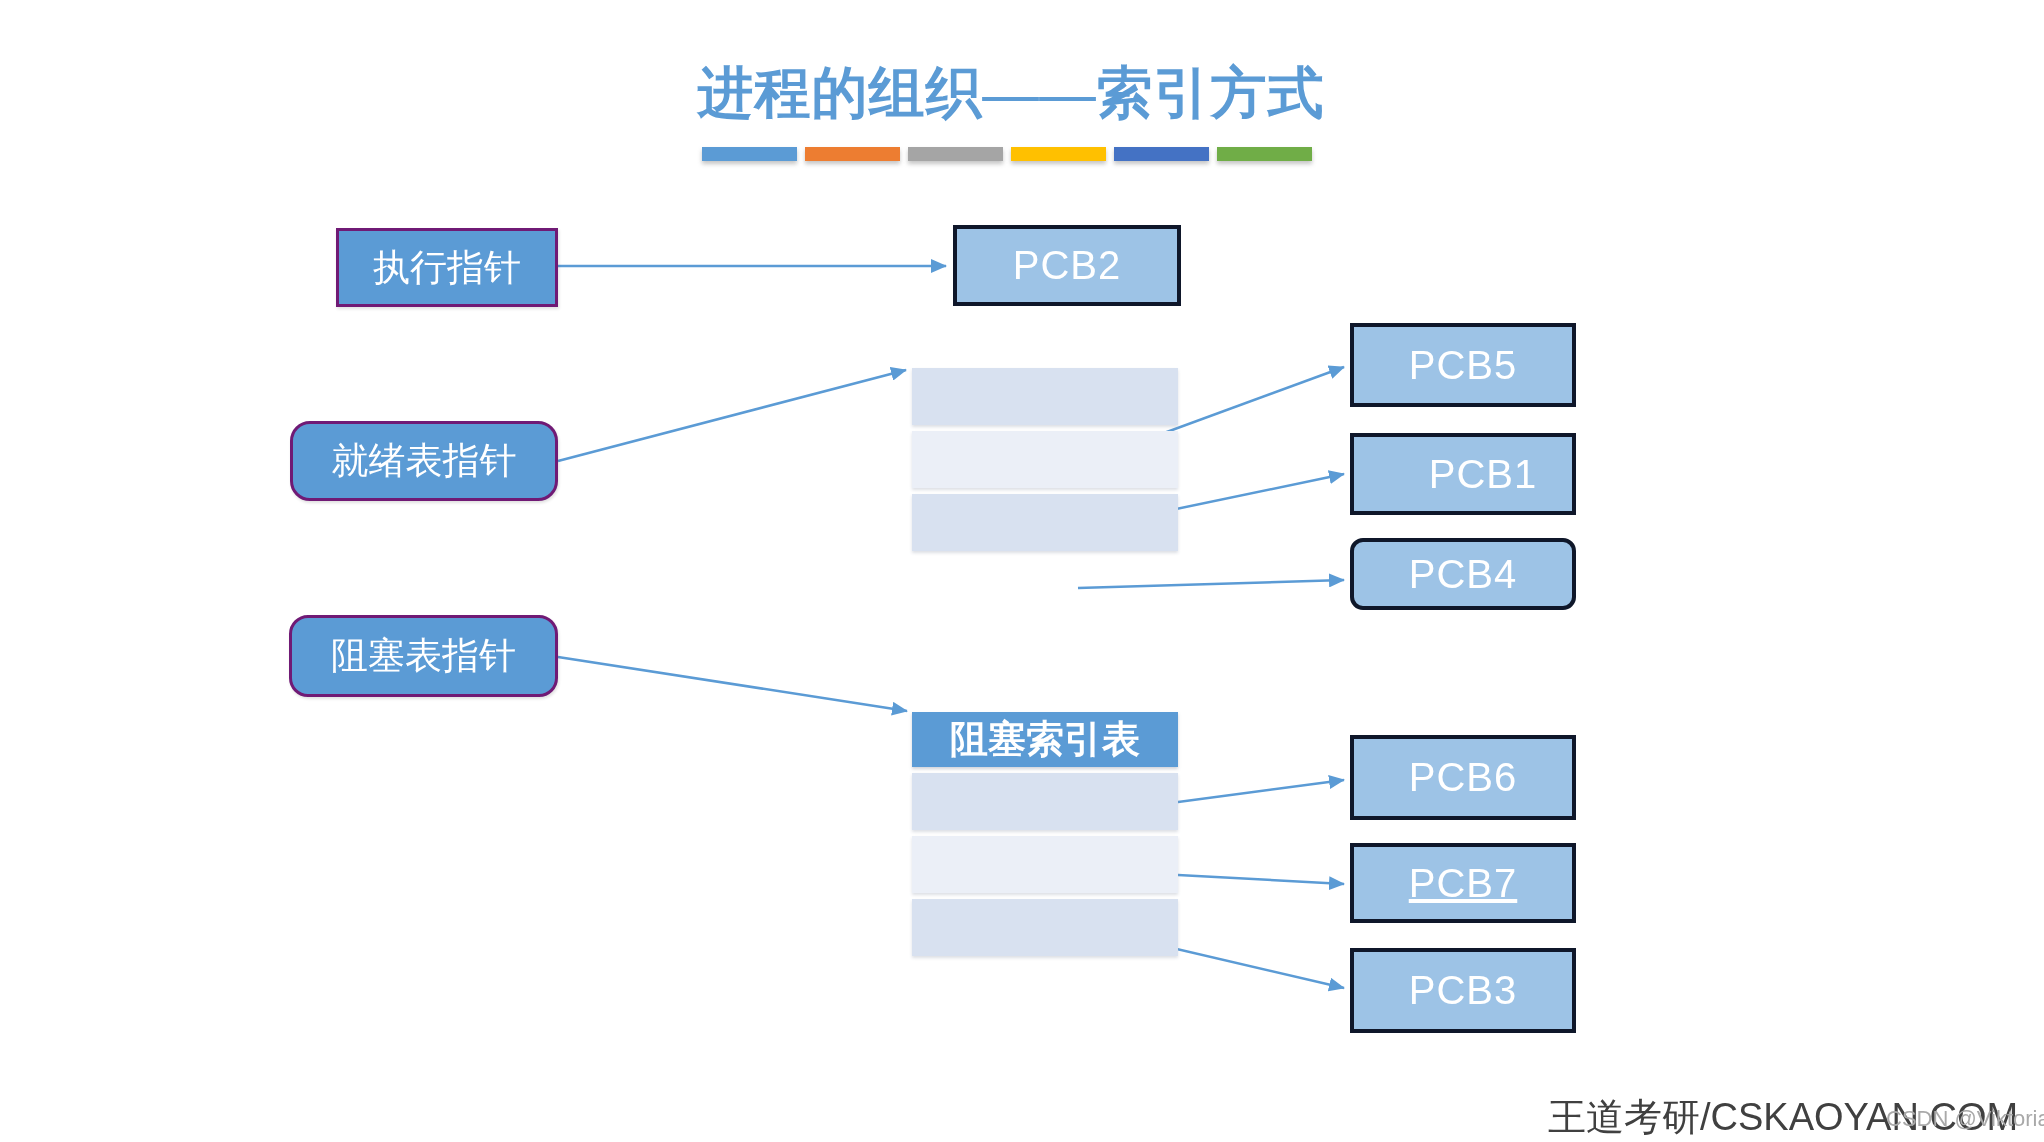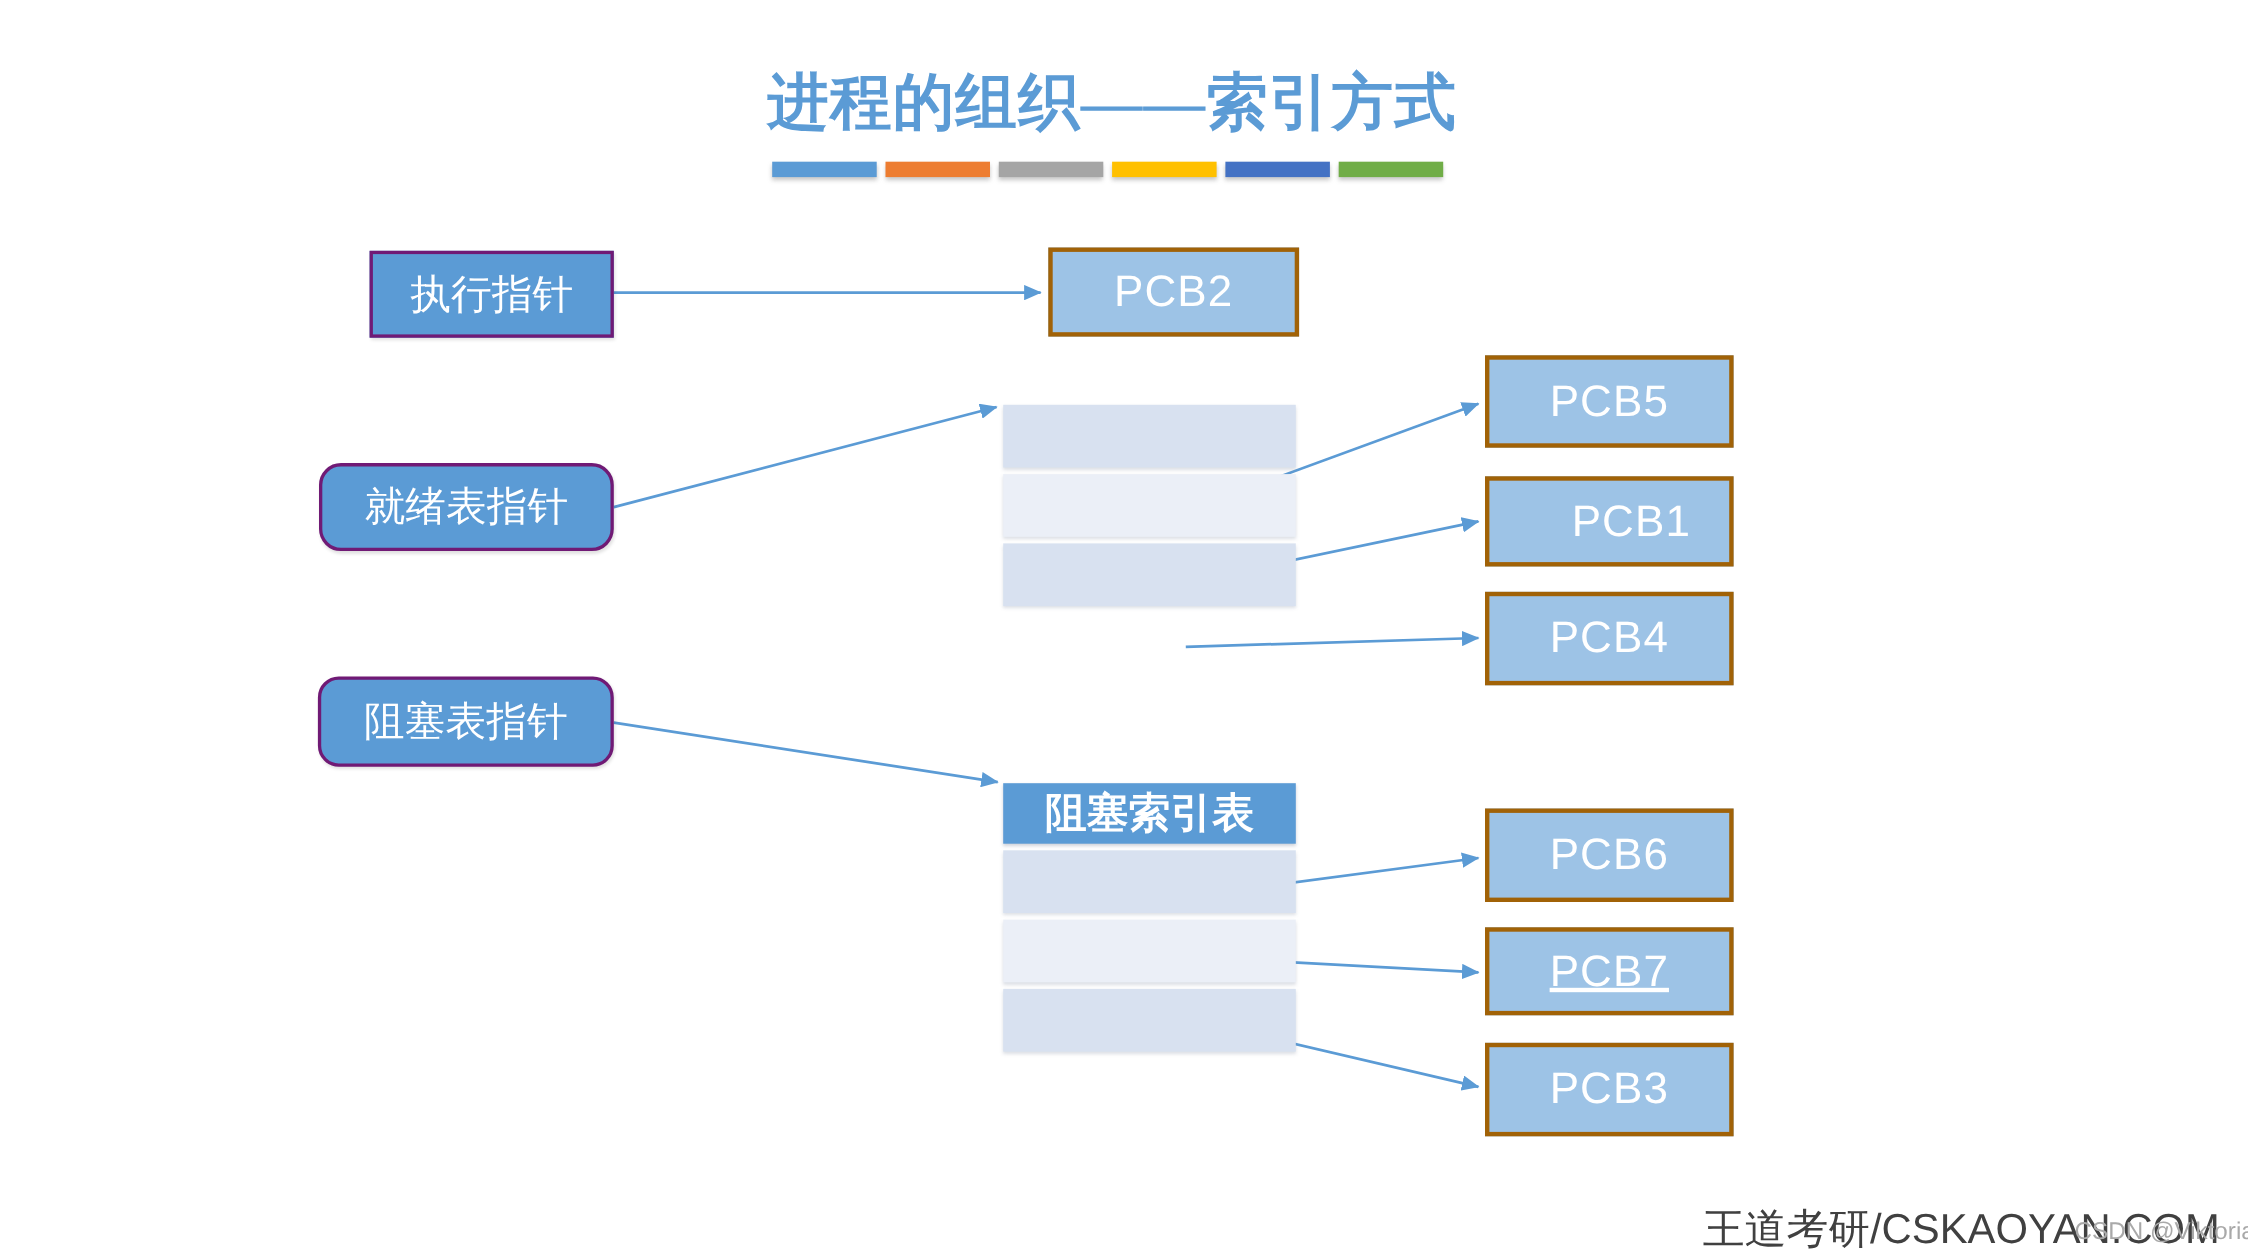--- a/index.html
+++ b/index.html
@@ -49,32 +49,32 @@
     box-shadow: 1px 2px 3px rgba(0,0,0,0.12);
   }
   #exec-pointer    { left: 336px; top: 228px; width: 222px; height: 79px; }
   #ready-pointer   { left: 290px; top: 421px; width: 268px; height: 80px; border-radius: 20px; }
   #blocked-pointer { left: 289px; top: 615px; width: 269px; height: 82px; border-radius: 19px; }
 
   .pcb-box {
     position: absolute;
     width: 226px;
     background: #9DC3E6;
-    border: 4px solid #a16207;
+    border: 4px solid #0f172a;
     color: #ffffff;
     font-size: 40px;
     display: flex;
     align-items: center;
     justify-content: center;
     letter-spacing: 1px;
   }
   #pcb2 { left: 953px;  top: 225px; width: 228px; height: 81px; }
   #pcb5 { left: 1350px; top: 323px; height: 84px; }
   #pcb1 { left: 1350px; top: 433px; height: 82px; padding-left: 40px; }
-  #pcb4 { left: 1350px; top: 538px; height: 85px; }
+  #pcb4 { left: 1350px; top: 538px; height: 72px; border-radius: 13px; }
   #pcb6 { left: 1350px; top: 735px; height: 85px; }
   #pcb7 { left: 1350px; top: 843px; height: 80px; text-decoration: underline; }
   #pcb3 { left: 1350px; top: 948px; height: 85px; }
 
   .itable {
     position: absolute;
     width: 266px;
   }
   #ready-table   { left: 912px; top: 368px; }
   #blocked-table { left: 912px; top: 712px; }

